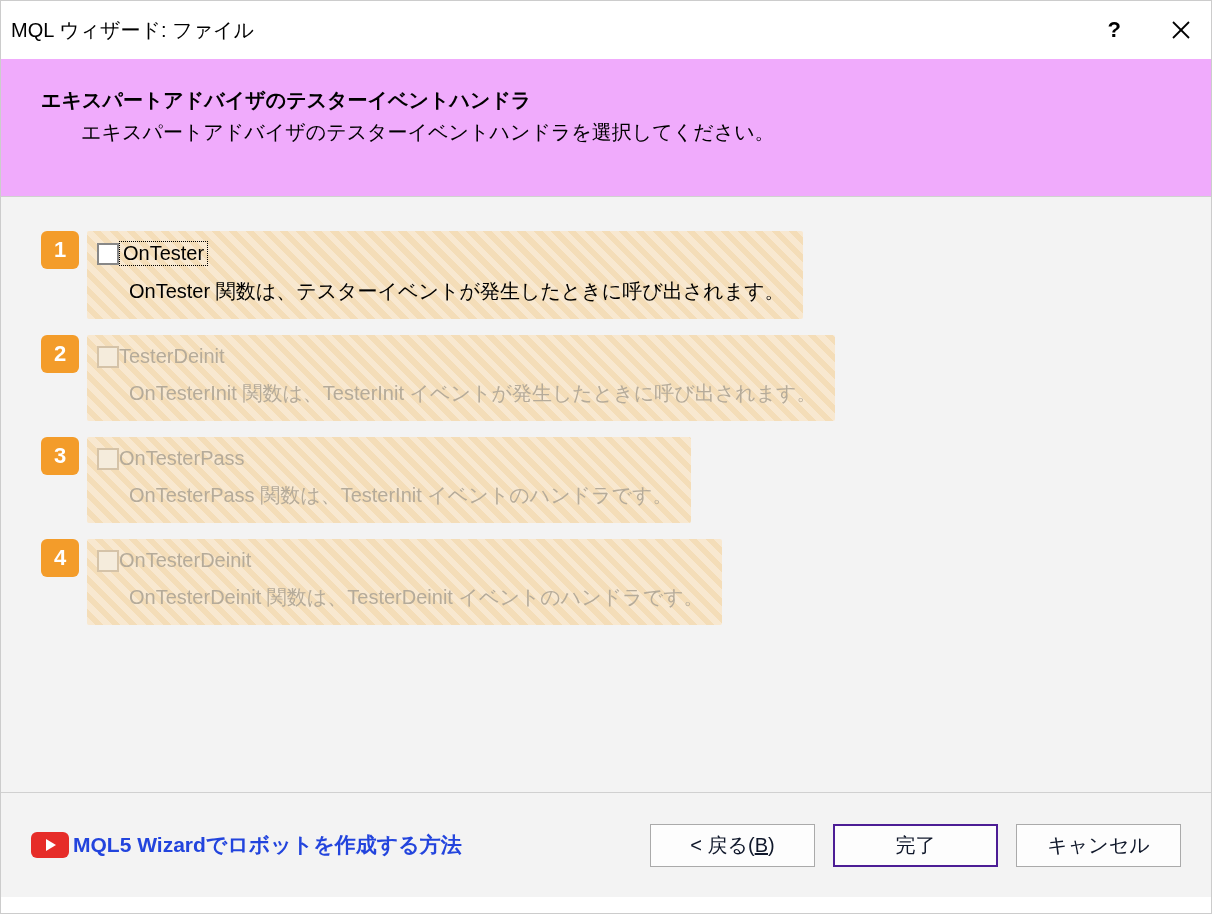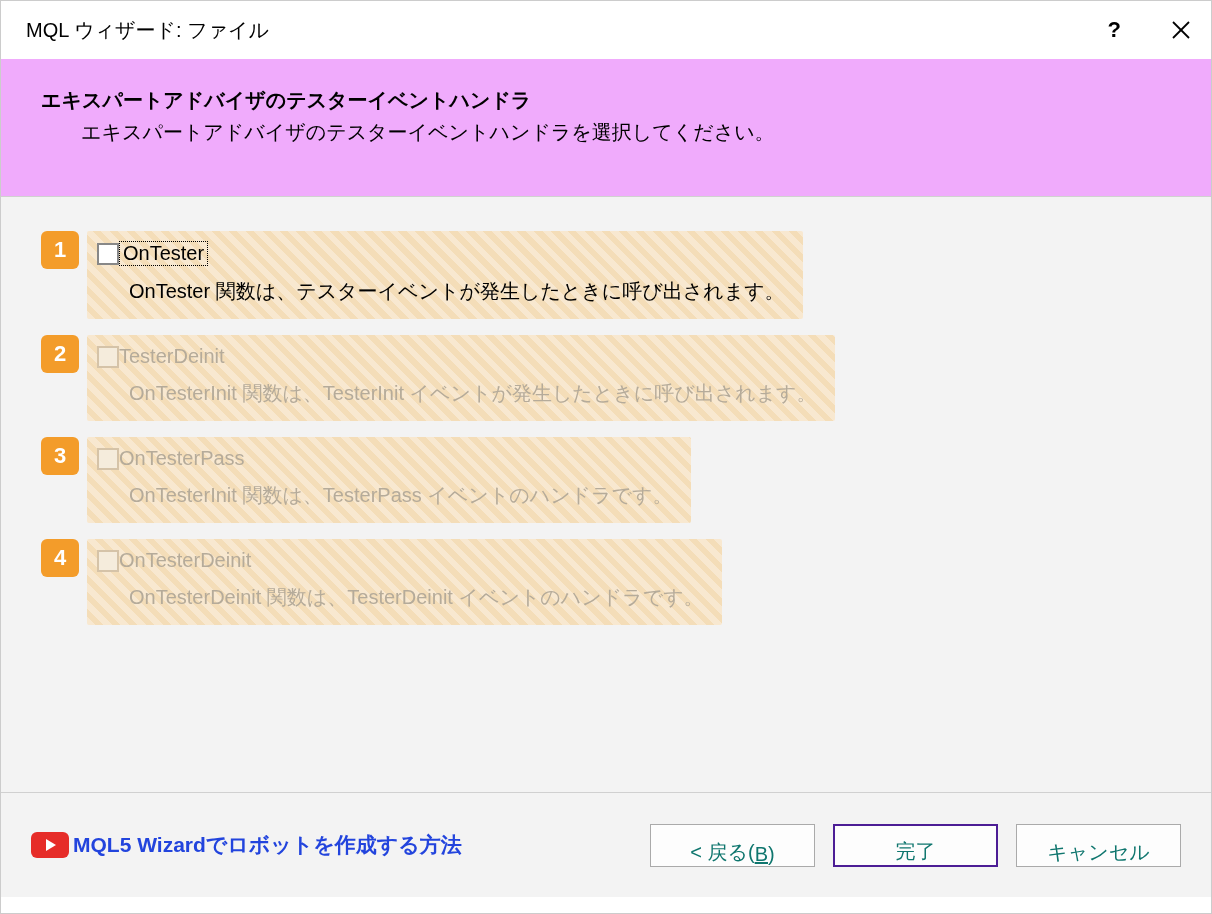--- a/index.html
+++ b/index.html
@@ -12,21 +12,21 @@
       background: #ffffff;
       width: 1212px;
       height: 914px;
       overflow: hidden;
       border: 1px solid #cccccc;
     }
     .titlebar {
       display: flex;
       align-items: center;
       justify-content: space-between;
-      padding: 10px 20px 10px 25px;
+      padding: 10px 20px 10px 10px;
       height: 58px;
     }
     .title-text {
       font-size: 20px;
       color: #000;
     }
     .titlebar-icons {
       display: flex;
       gap: 50px;
       align-items: center;
@@ -181,24 +181,24 @@
     .footer-buttons {
       display: flex;
       gap: 18px;
     }
     .btn {
       width: 165px;
       height: 43px;
       border: 1px solid #aaaaaa;
       background: #fdfdfd;
       font-size: 20px;
-      color: #0f766e;
-      cursor: pointer;
-      display: flex;
-      align-items: flex-end;
+      color: #0f172a;
+      cursor: pointer;
+      display: flex;
+      align-items: center;
       justify-content: center;
     }
     .btn.primary {
       border: 2px solid #4c1d95;
     }
     .btn .underline {
       text-decoration: underline;
     }
   </style>
 </head>
@@ -251,21 +251,21 @@
   </div>
 
   <div class="item-group">
     <div class="option-row">
       <div class="number-badge">3</div>
       <div class="option-box">
         <div class="option-header">
           <div class="checkbox disabled"></div>
           <span class="option-label disabled">OnTesterPass</span>
         </div>
-        <div class="option-desc disabled">OnTesterInit 関数は、TesterPass イベントのハンドラです。</div>
+        <div class="option-desc disabled">OnTesterPass 関数は、TesterInit イベントのハンドラです。</div>
       </div>
     </div>
   </div>
 
   <div class="item-group">
     <div class="option-row">
       <div class="number-badge">4</div>
       <div class="option-box">
         <div class="option-header">
           <div class="checkbox disabled"></div>

